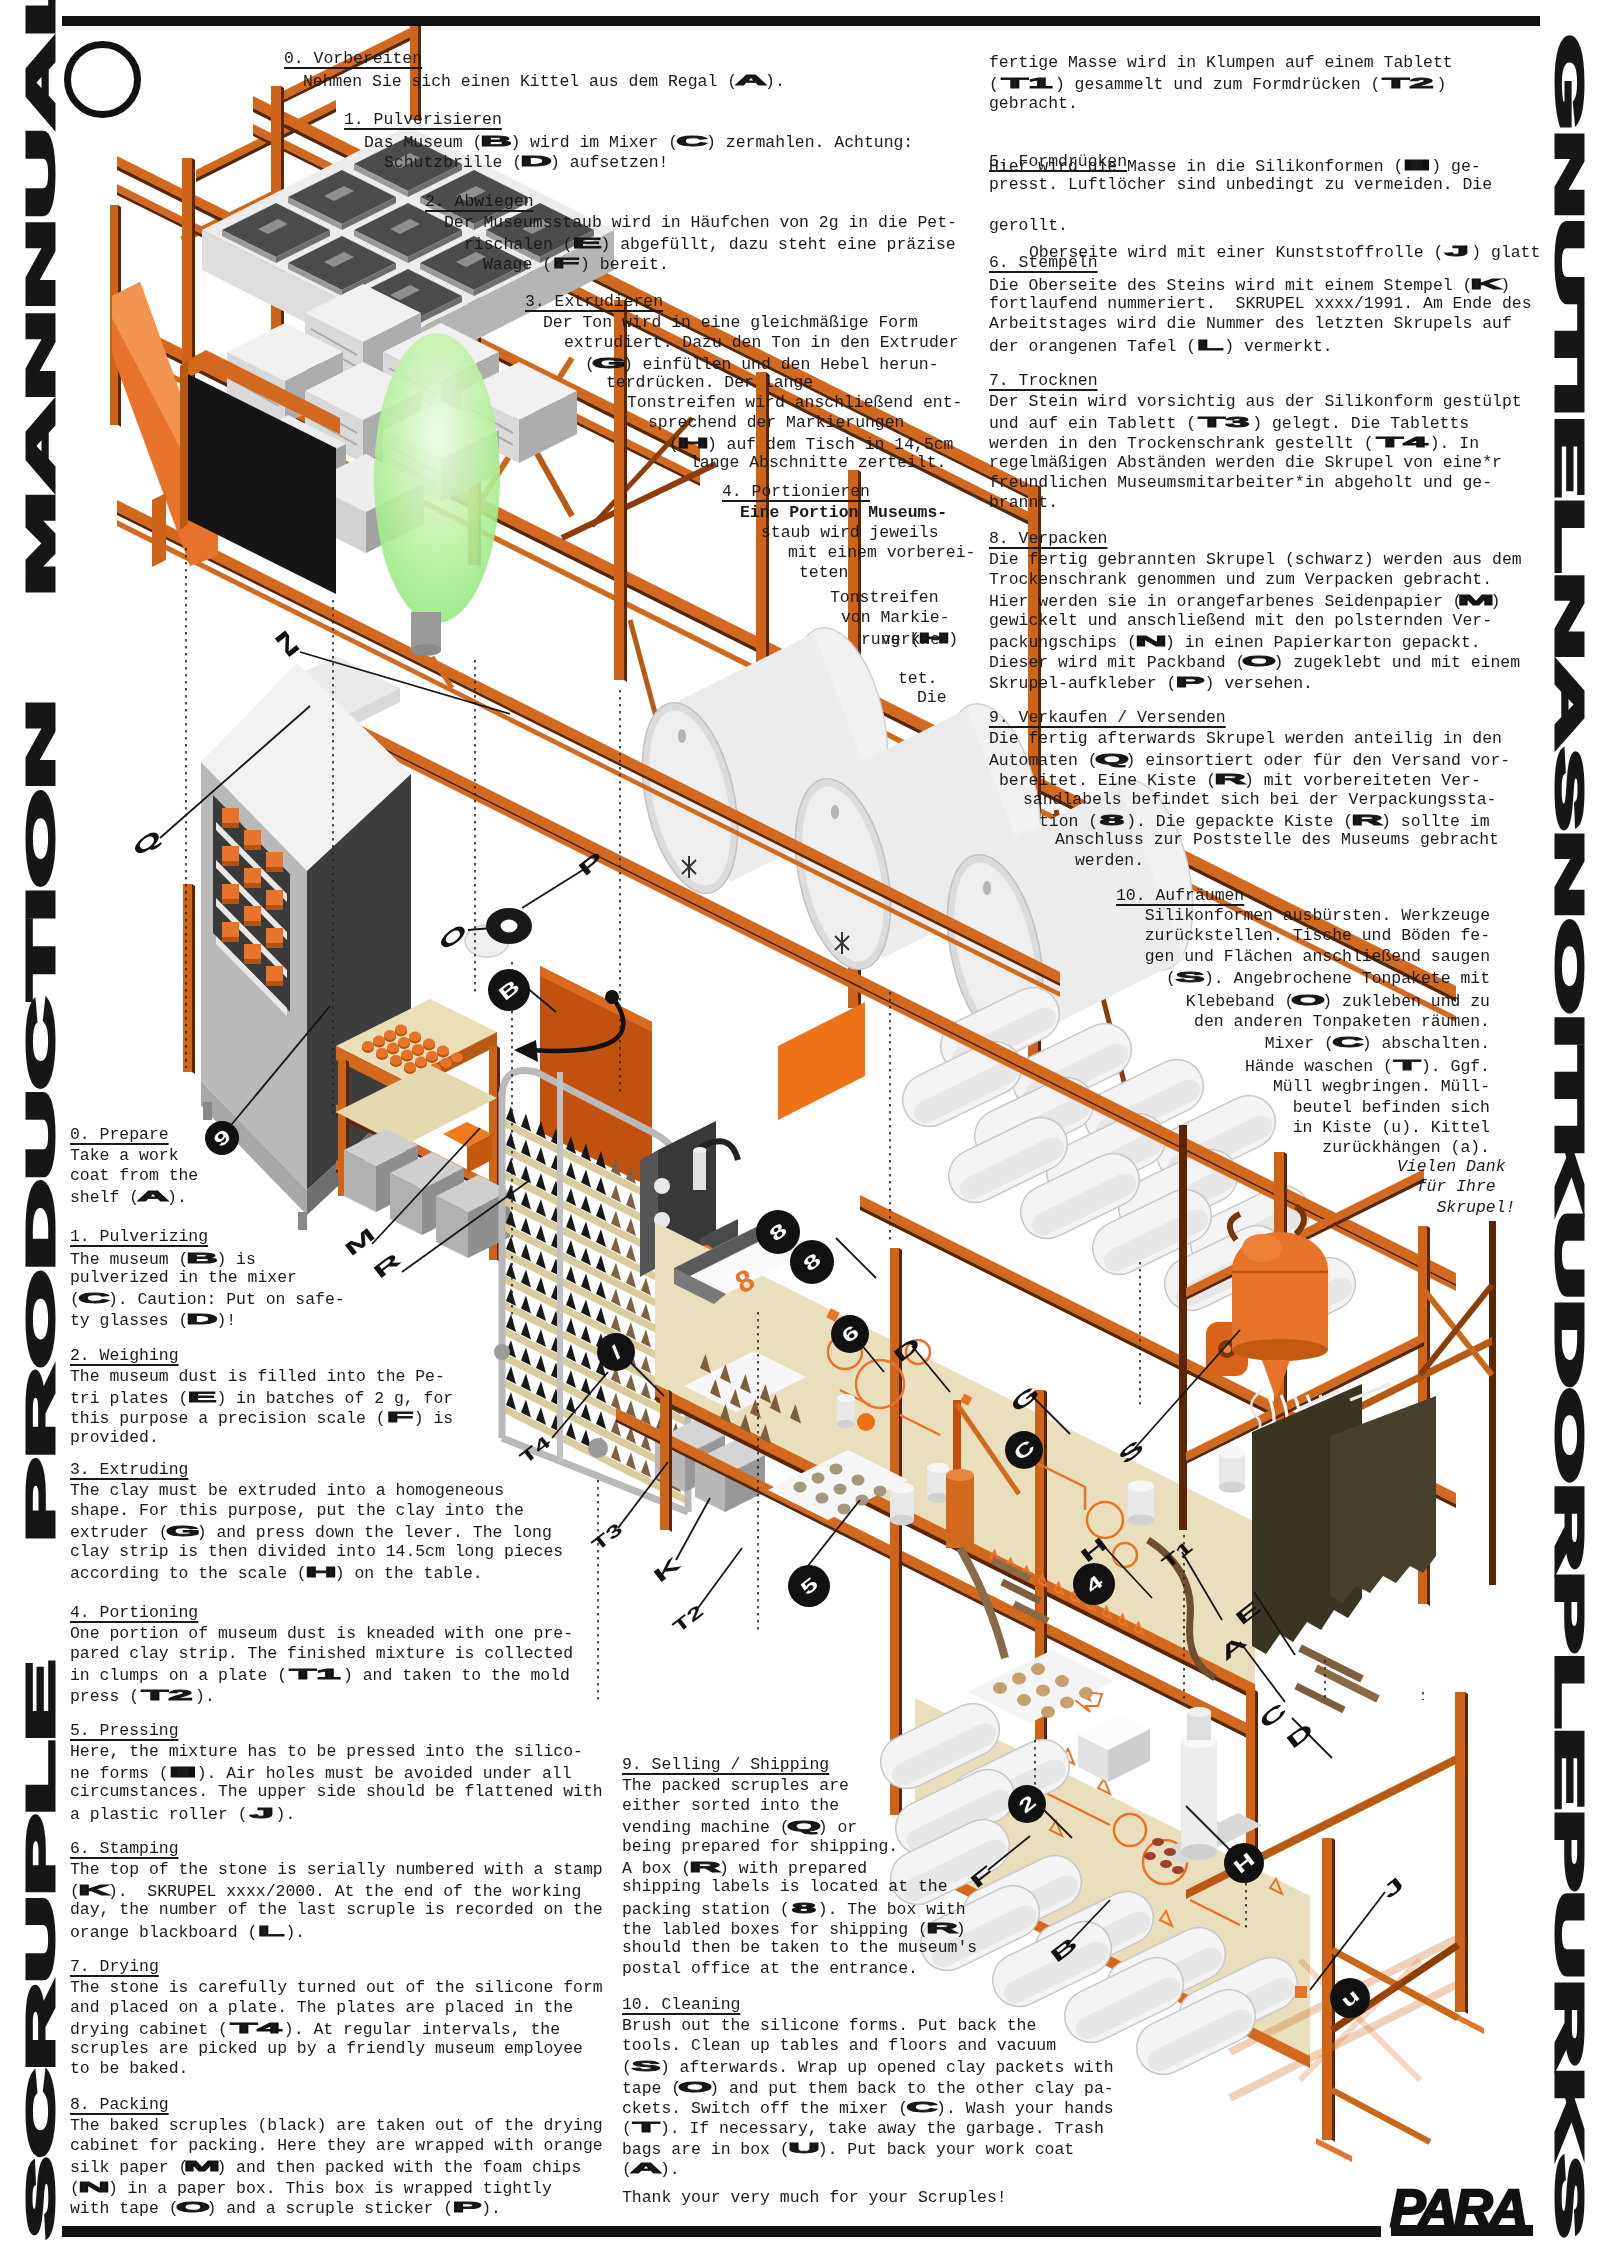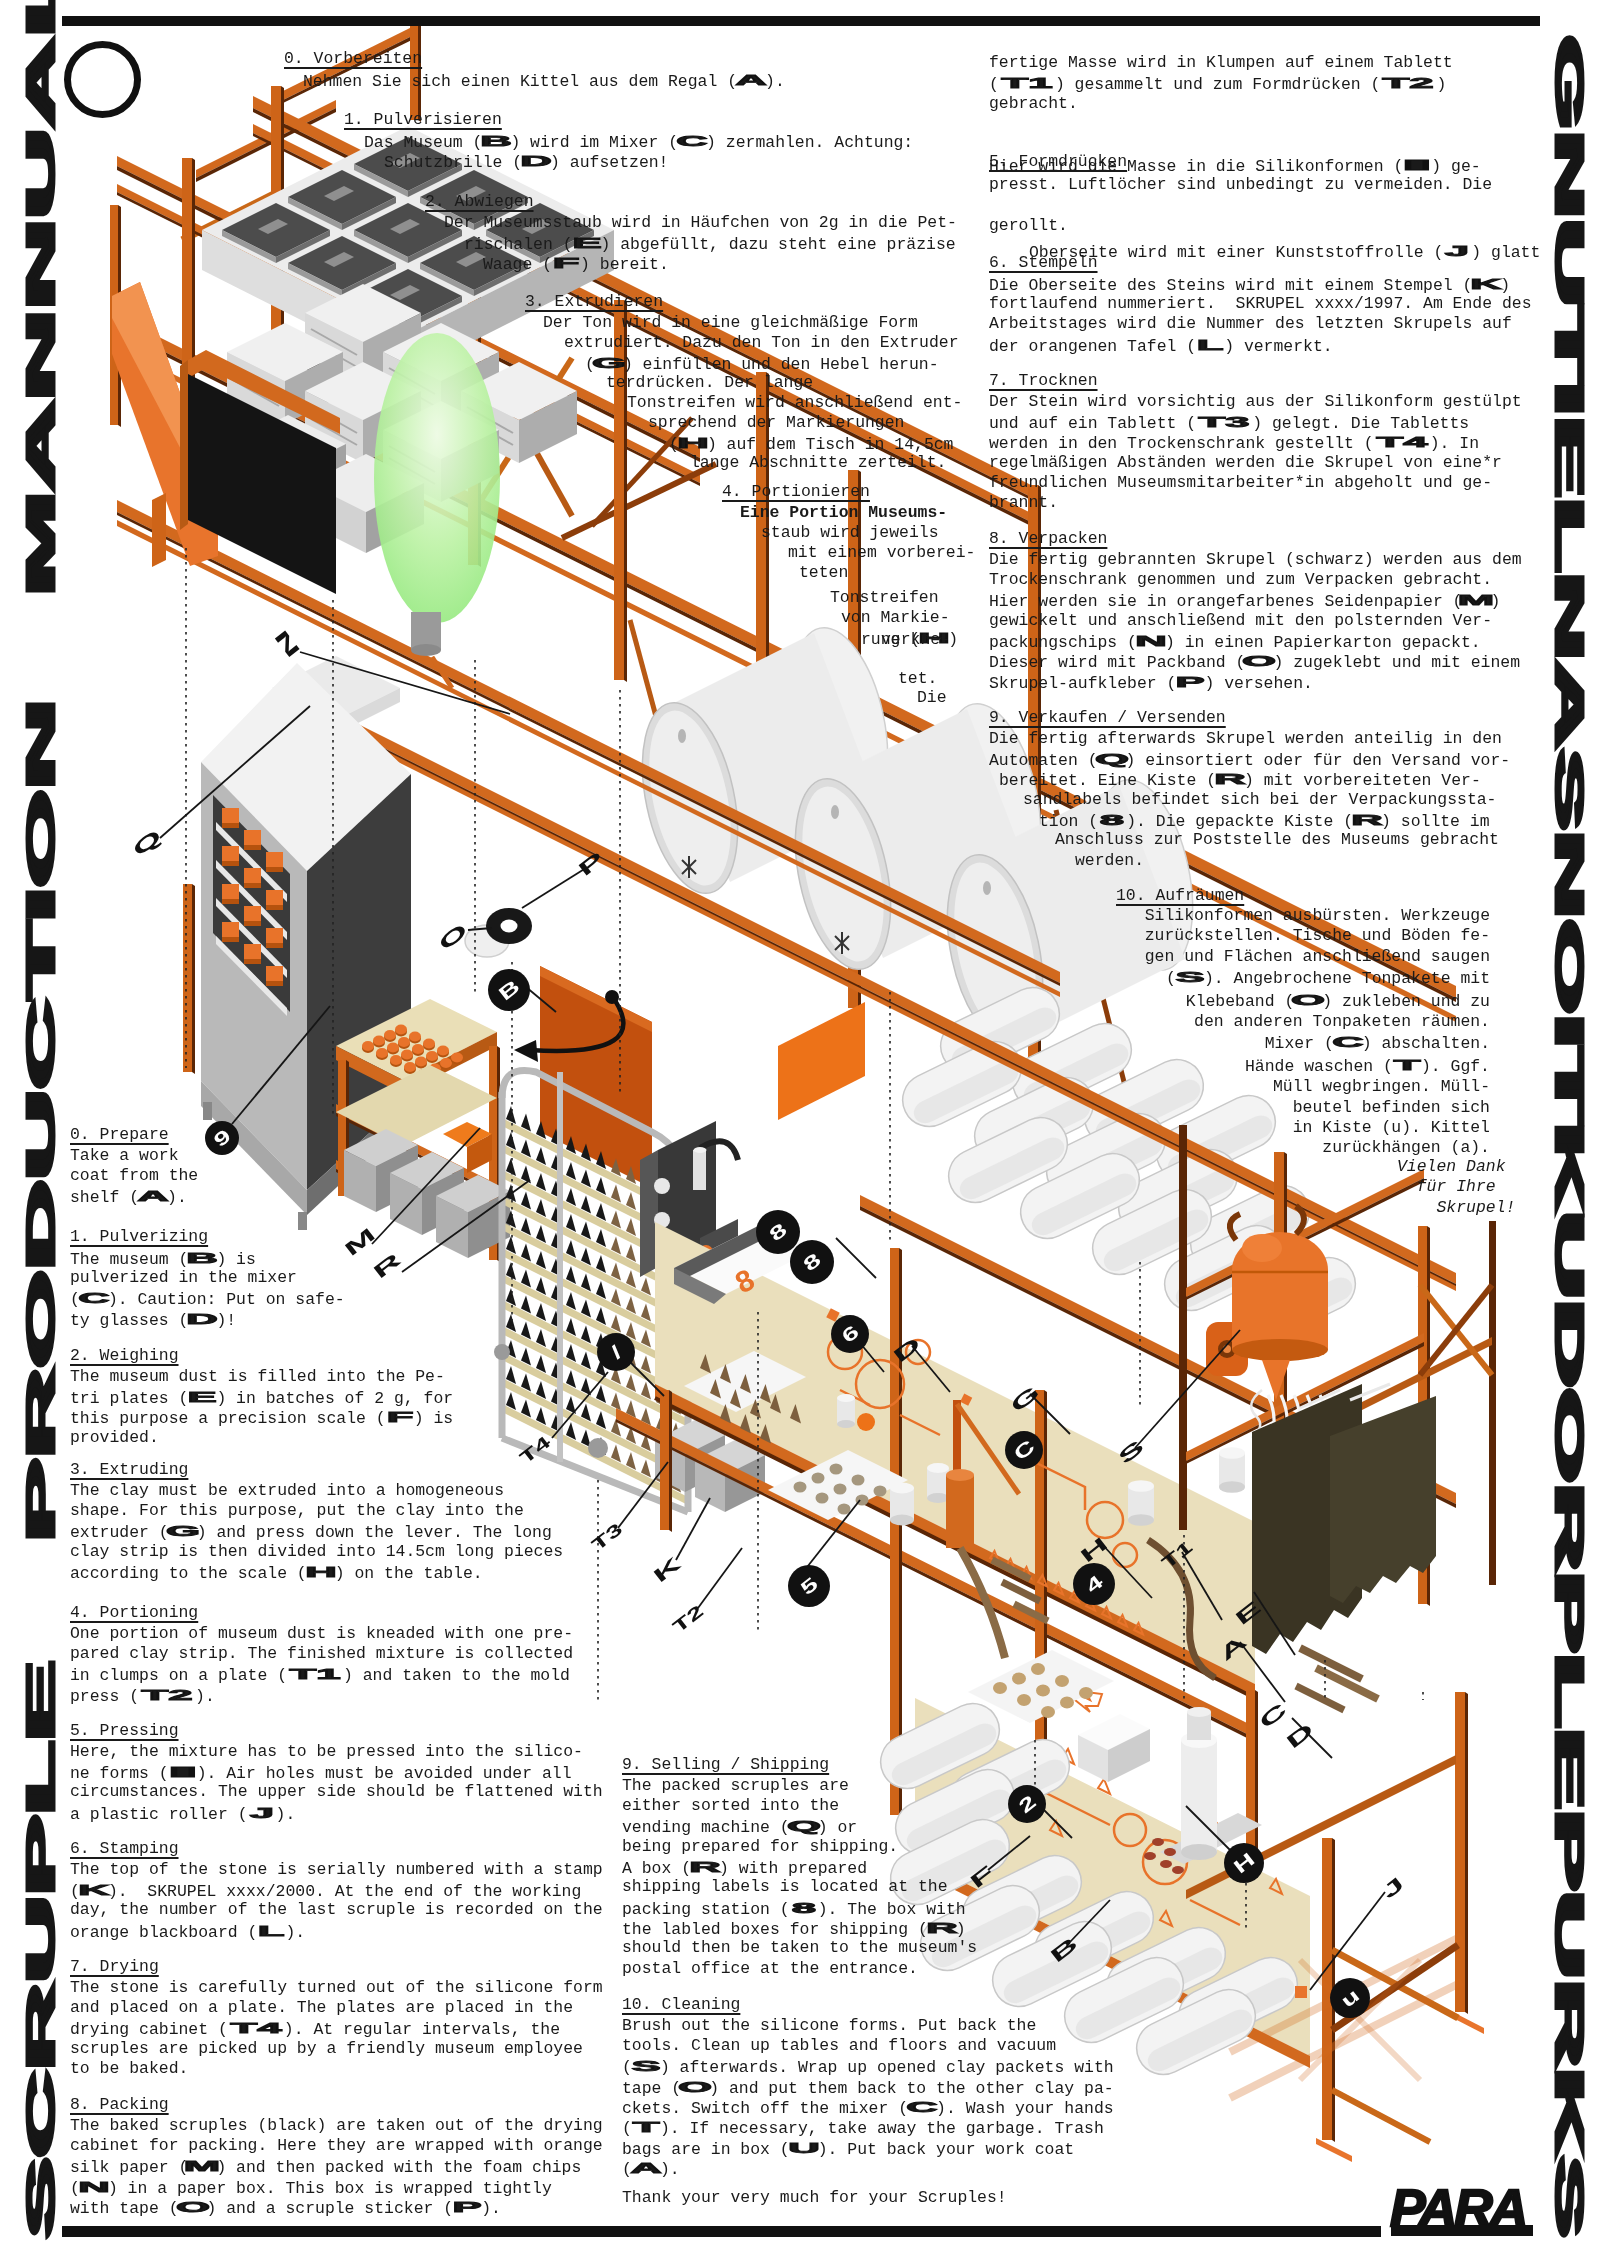--- a/index.html
+++ b/index.html
@@ -1057,21 +1057,21 @@
 <div class="t" style="left:989px;top:53px;">fertige Masse wird in Klumpen auf einem Tablett</div>
 <div class="t" style="left:989px;top:73px;">(<span class="g2">T1</span>) gesammelt und zum Formdrücken (<span class="g2">T2</span>)</div>
 <div class="t" style="left:989px;top:94px;">gebracht.</div>
 <div class="t" style="left:989px;top:152px;"><span class="h">5. Formdrücken</span></div>
 <div class="t" style="left:989px;top:155px;">Hier wird die Masse in die Silikonformen (<span class="gi">I</span>) ge-</div>
 <div class="t" style="left:989px;top:175px;">presst. Luftlöcher sind unbedingt zu vermeiden. Die</div>
 <div class="t" style="left:1029px;top:195px;margin-top:46px;">Oberseite wird mit einer Kunststoffrolle (<span class="g">J</span>) glatt</div>
 <div class="t" style="left:989px;top:216px;">gerollt.</div>
 <div class="t" style="left:989px;top:253px;"><span class="h">6. Stempeln</span></div>
 <div class="t" style="left:989px;top:274px;">Die Oberseite des Steins wird mit einem Stempel (<span class="g">K</span>)</div>
-<div class="t" style="left:989px;top:294px;">fortlaufend nummeriert.  SKRUPEL xxxx/1997. Am Ende des</div>
+<div class="t" style="left:989px;top:294px;">fortlaufend nummeriert.  SKRUPEL xxxx/1991. Am Ende des</div>
 <div class="t" style="left:989px;top:314px;">Arbeitstages wird die Nummer des letzten Skrupels auf</div>
 <div class="t" style="left:989px;top:335px;">der orangenen Tafel (<span class="g">L</span>) vermerkt.</div>
 <div class="t" style="left:989px;top:371px;"><span class="h">7. Trocknen</span></div>
 <div class="t" style="left:989px;top:392px;">Der Stein wird vorsichtig aus der Silikonform gestülpt</div>
 <div class="t" style="left:989px;top:412px;">und auf ein Tablett (<span class="g2">T3</span>) gelegt. Die Tabletts</div>
 <div class="t" style="left:989px;top:432px;">werden in den Trockenschrank gestellt (<span class="g2">T4</span>). In</div>
 <div class="t" style="left:989px;top:453px;">regelmäßigen Abständen werden die Skrupel von eine*r</div>
 <div class="t" style="left:989px;top:473px;">freundlichen Museumsmitarbeiter*in abgeholt und ge-</div>
 <div class="t" style="left:989px;top:493px;">brannt.</div>
 <div class="t" style="left:989px;top:529px;"><span class="h">8. Verpacken</span></div>

